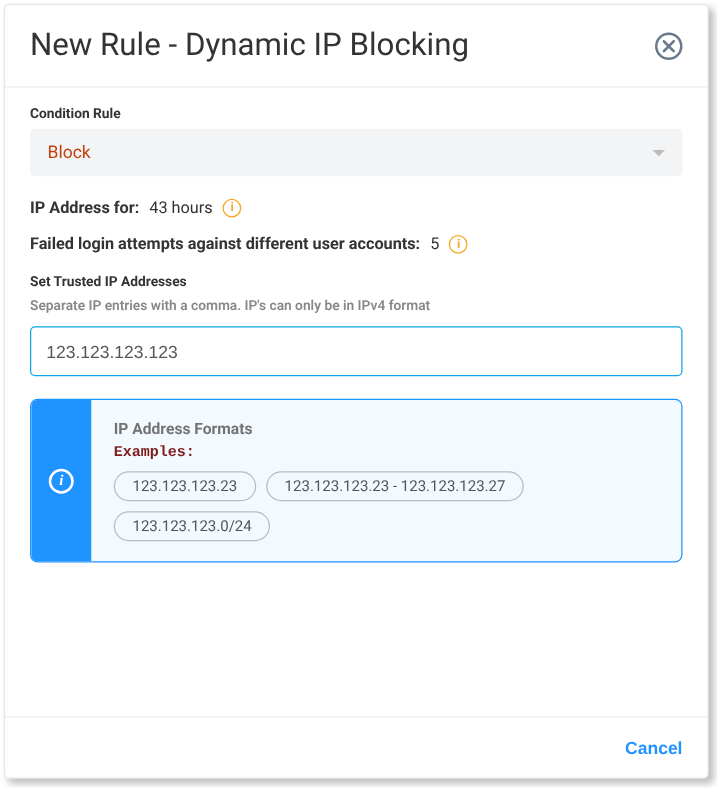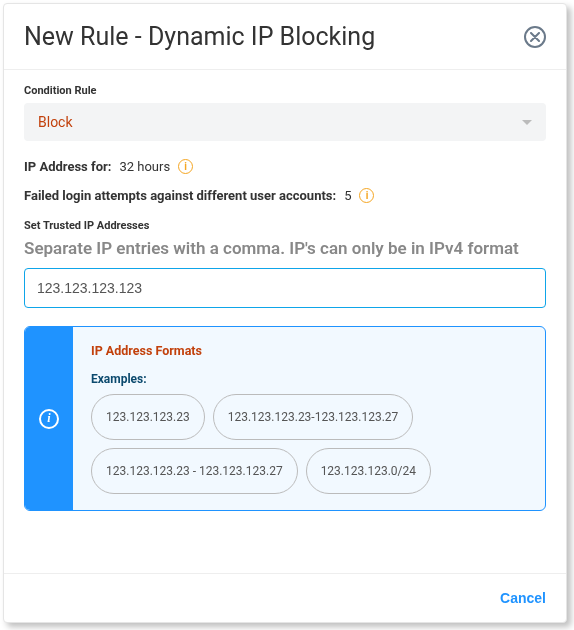--- a/index.html
+++ b/index.html
@@ -96,21 +96,21 @@
       border-radius: 50%;
       display: inline-flex;
       align-items: center;
       justify-content: center;
       color: #f5a623;
       font-size: 10px;
       font-weight: 700;
       font-style: normal;
     }
     .sublabel {
-      font-size: 17px;
+      font-size: 11px;
       color: #888;
       font-weight: 600;
       margin-bottom: 10px;
     }
     .ip-input {
       width: 100%;
       border: 1px solid #0ea5e9;
       border-radius: 4px;
       padding: 11px 12px;
       font-size: 14px;
@@ -144,32 +144,32 @@
       font-weight: 700;
       font-family: Georgia, serif;
       font-style: italic;
     }
     .info-body {
       padding: 16px 18px 16px 18px;
       font-size: 12px;
       color: #555;
     }
     .info-title {
-      color: #c2410c;
+      color: #737373;
       font-weight: 700;
       font-size: 12.5px;
-      margin-bottom: 14px;
+      margin-bottom: 4px;
     }
     .info-desc { line-height: 1.45; margin-bottom: 6px; }
-    .examples-label { font-weight: 700; color: #0c4a6e; margin-bottom: 8px; }
+    .examples-label { font-weight: 700; color: #7f1d1d; margin-bottom: 8px; font-family: Liberation Mono, monospace; }
     .chips { display: flex; flex-wrap: wrap; gap: 8px; }
     .chip {
       border: 1px solid #bbb;
       border-radius: 999px;
-      padding: 15px 14px;
+      padding: 4px 14px;
       font-size: 12px;
       color: #555;
       background: #f2f9ff;
     }
     .footer {
       border-top: 1px solid #eee;
       padding: 16px 20px;
       display: flex;
       justify-content: flex-end;
       align-items: center;
@@ -211,21 +211,21 @@
     <div class="label">Condition Rule</div>
     <div class="select-wrap">
       <div class="select">
         <span>Block</span>
         <span class="caret"></span>
       </div>
     </div>
 
     <div class="row">
       <span class="key">IP Address for:</span>
-      <span class="val">32 hours</span>
+      <span class="val">43 hours</span>
       <span class="info-ic">i</span>
     </div>
 
     <div class="row">
       <span class="key">Failed login attempts against different user accounts:</span>
       <span class="val">5</span>
       <span class="info-ic">i</span>
     </div>
 
     <div class="label" style="margin-top:16px">Set Trusted IP Addresses</div>
@@ -234,21 +234,20 @@
 
     <div class="info-panel">
       <div class="info-left">
         <span class="info-left-ic">i</span>
       </div>
       <div class="info-body">
         <div class="info-title">IP Address Formats</div>
         <div class="examples-label">Examples:</div>
         <div class="chips">
           <span class="chip">123.123.123.23</span>
-          <span class="chip">123.123.123.23-123.123.123.27</span>
           <span class="chip">123.123.123.23 - 123.123.123.27</span>
           <span class="chip">123.123.123.0/24</span>
         </div>
       </div>
     </div>
   </div>
 
   <div class="footer">
     <button class="btn-cancel">Cancel</button>
   </div>

